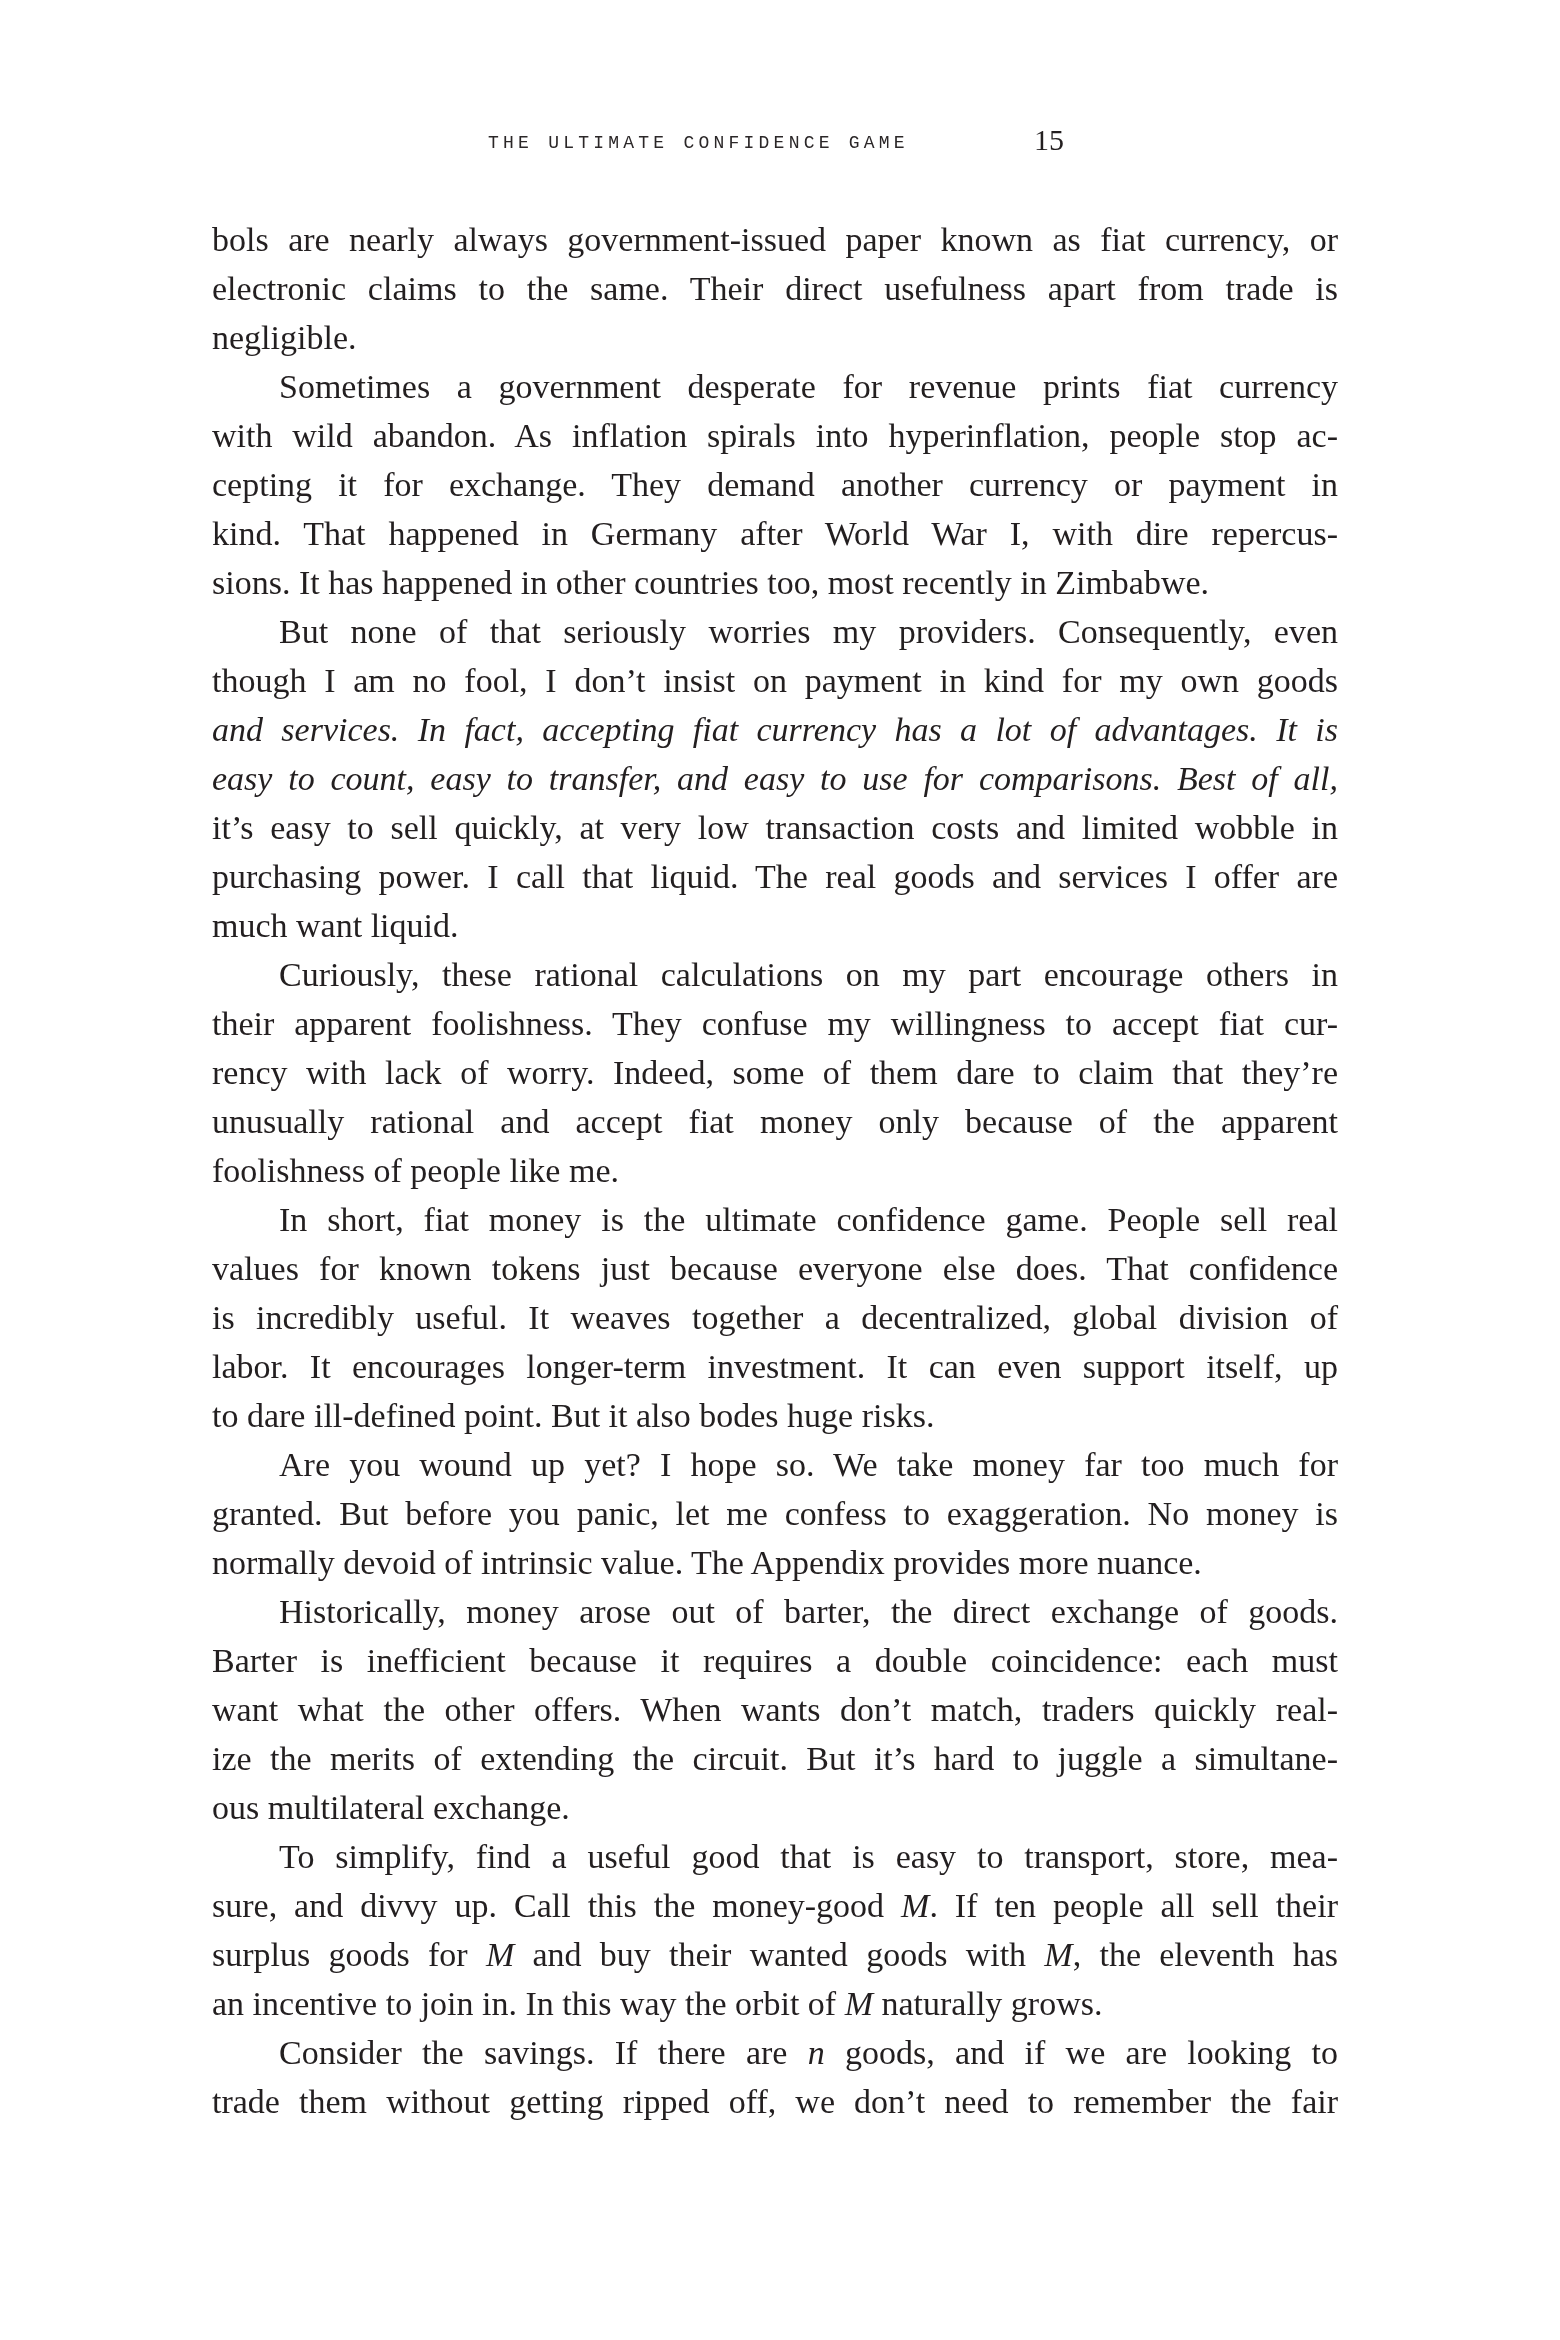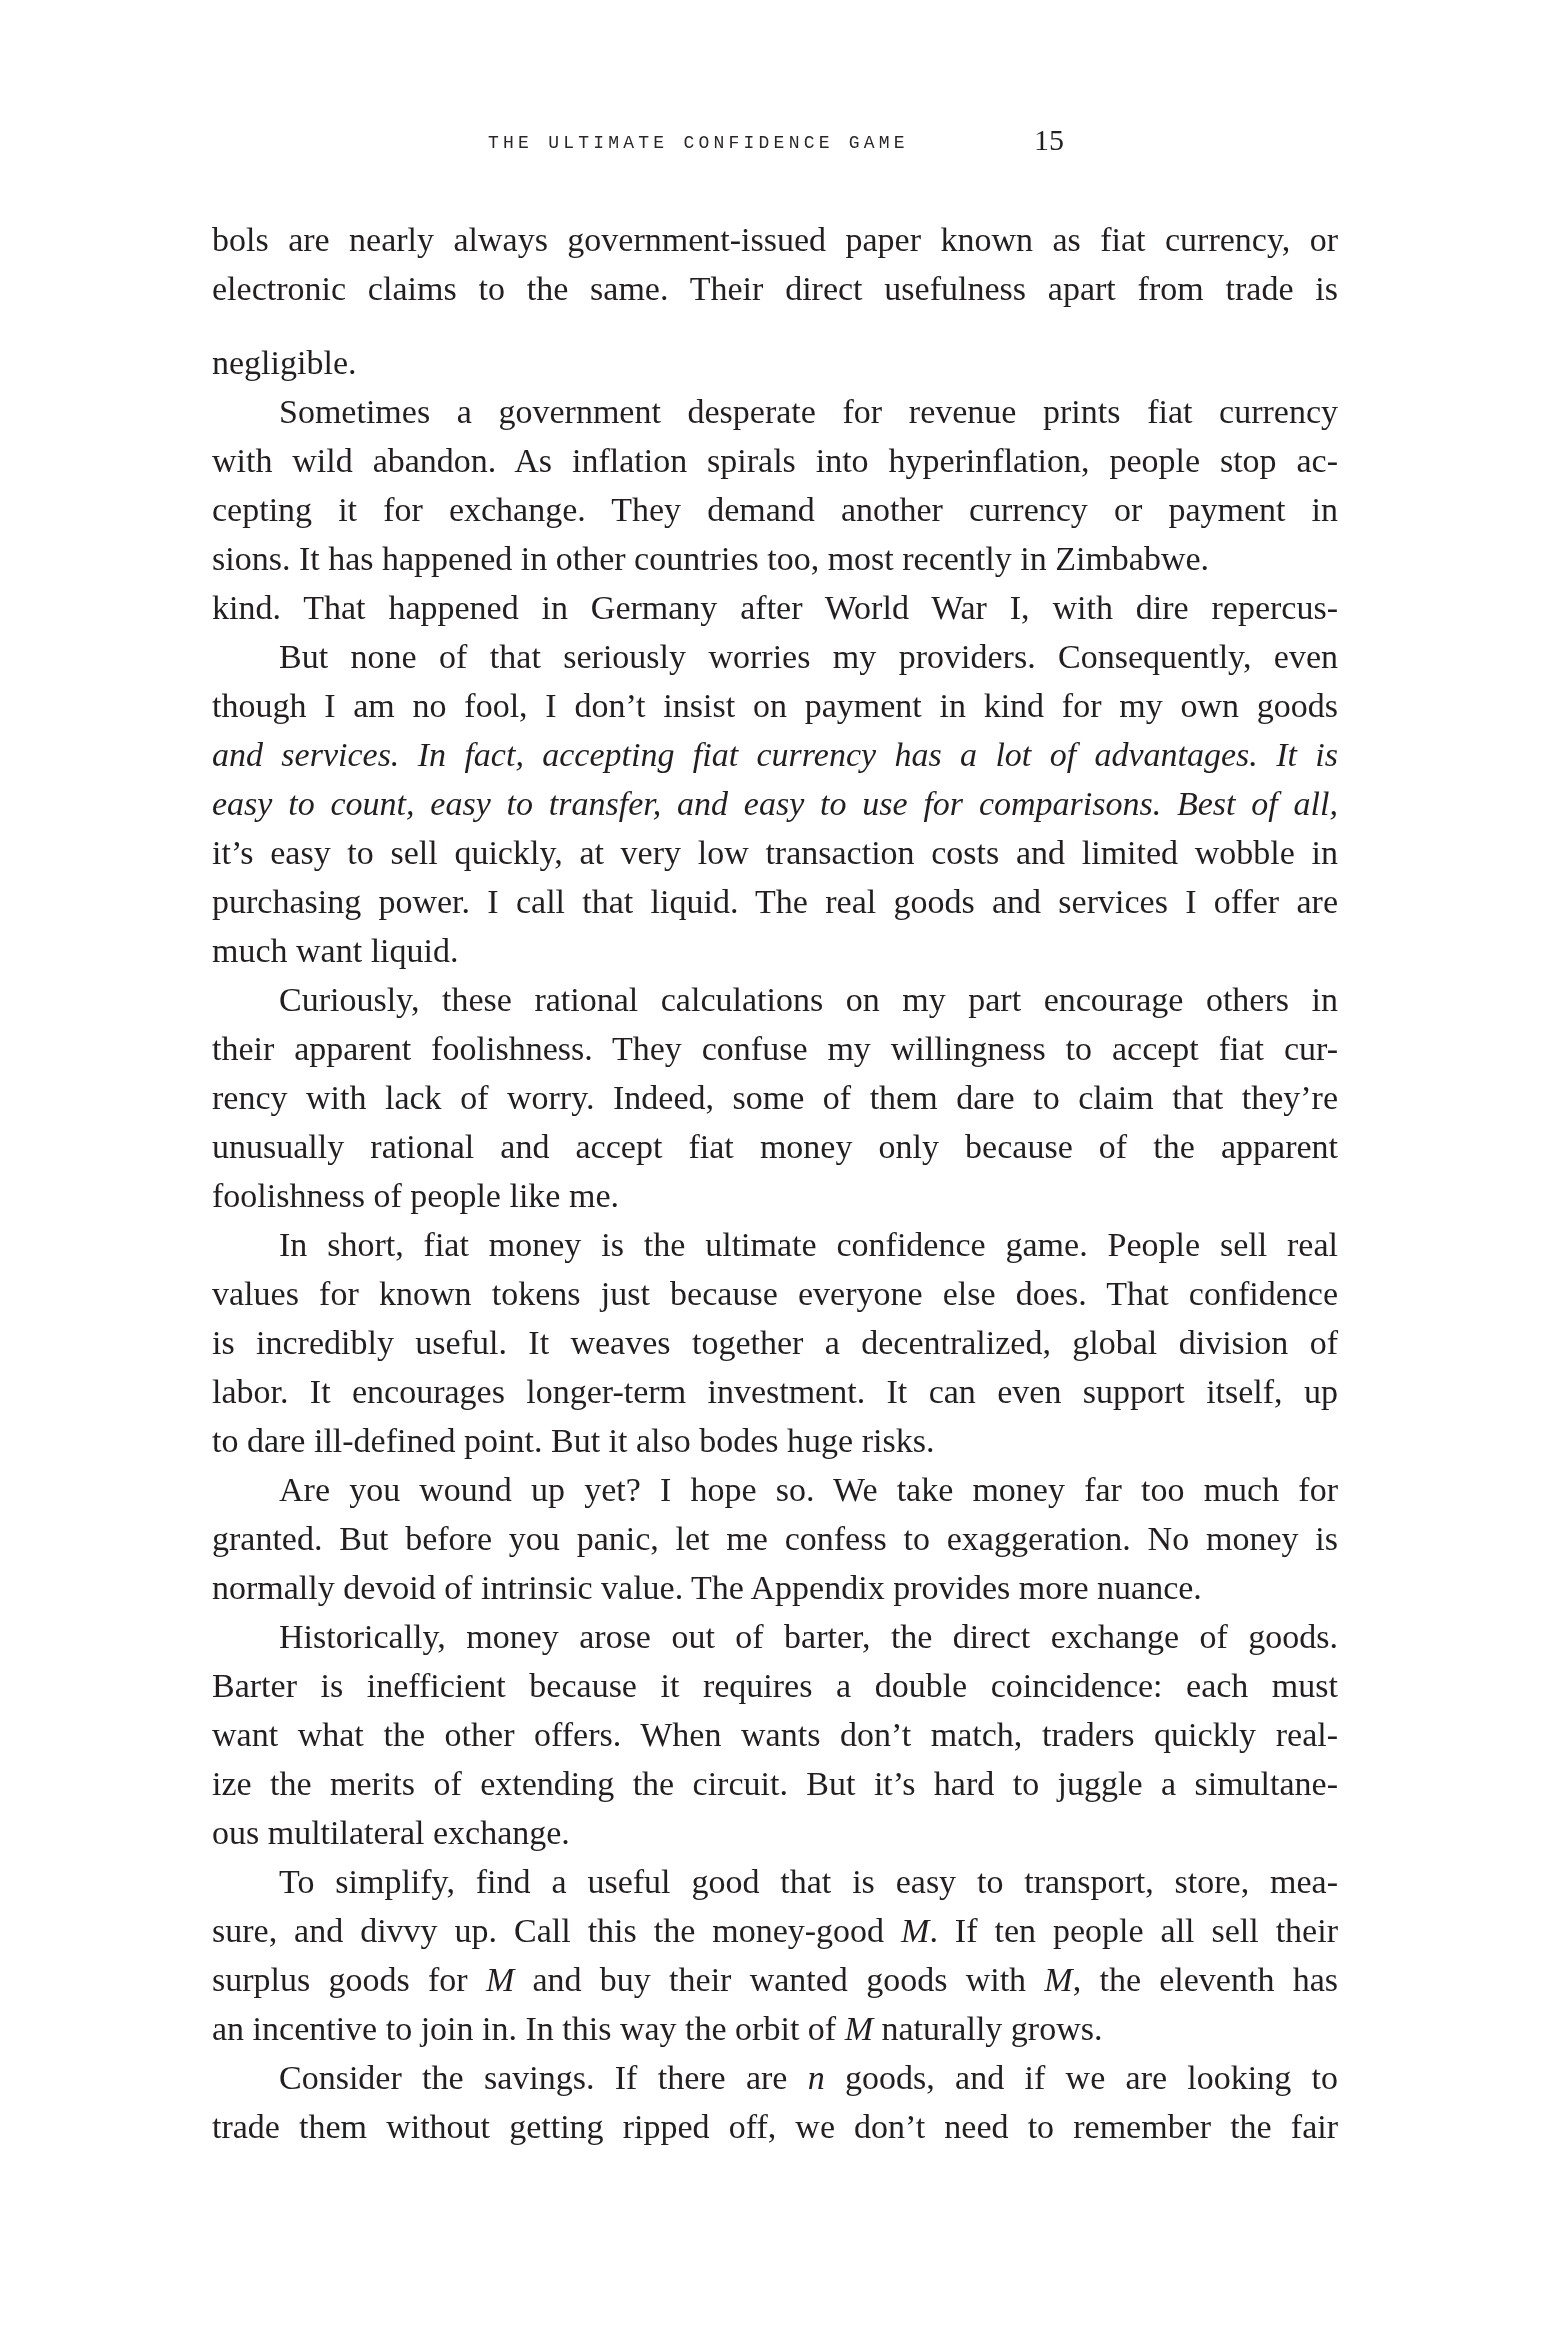--- a/index.html
+++ b/index.html
@@ -69,28 +69,28 @@
 
 <header class="running-head">
   <span class="rh-title">THE ULTIMATE CONFIDENCE GAME</span>
   <span class="rh-page">15</span>
 </header>
 
 <main class="text-block" id="text-block">
     <div class="para">
       <span class="line" style="white-space: nowrap;"><span style="white-space: nowrap; word-spacing: 0px;"><span class="seg">bols are nearly always government-issued paper known as fiat currency, or</span></span></span>
       <span class="line" style="white-space: nowrap;"><span style="white-space: nowrap; word-spacing: 0px;"><span class="seg">electronic claims to the same. Their direct usefulness apart from trade is</span></span></span>
-      <span class="line last" style="white-space: nowrap; margin-top: 25px;"><span style="white-space: nowrap;"><span class="seg">negligible.</span></span></span>
+      <span class="line last" style="white-space: nowrap;"><span style="white-space: nowrap;"><span class="seg">negligible.</span></span></span>
     </div>
     <div class="para">
       <span class="line indent" style="white-space: nowrap;"><span style="white-space: nowrap; word-spacing: 0px;"><span class="seg">Sometimes a government desperate for revenue prints fiat currency</span></span></span>
       <span class="line" style="white-space: nowrap;"><span style="white-space: nowrap; word-spacing: 0px;"><span class="seg">with wild abandon. As inflation spirals into hyperinflation, people stop ac-</span></span></span>
       <span class="line" style="white-space: nowrap;"><span style="white-space: nowrap; word-spacing: 0px;"><span class="seg">cepting it for exchange. They demand another currency or payment in</span></span></span>
+      <span class="line" style="white-space: nowrap;"><span style="white-space: nowrap; word-spacing: 0px;"><span class="seg">kind. That happened in Germany after World War I, with dire repercus-</span></span></span>
       <span class="line last" style="white-space: nowrap;"><span style="white-space: nowrap;"><span class="seg">sions. It has happened in other countries too, most recently in Zimbabwe.</span></span></span>
-      <span class="line" style="white-space: nowrap;"><span style="white-space: nowrap; word-spacing: 0px;"><span class="seg">kind. That happened in Germany after World War I, with dire repercus-</span></span></span>
     </div>
     <div class="para">
       <span class="line indent" style="white-space: nowrap;"><span style="white-space: nowrap; word-spacing: 0px;"><span class="seg">But none of that seriously worries my providers. Consequently, even</span></span></span>
       <span class="line" style="white-space: nowrap;"><span style="white-space: nowrap; word-spacing: 0px;"><span class="seg">though I am no fool, I don’t insist on payment in kind for my own goods</span></span></span>
       <span class="line" style="white-space: nowrap; font-style: italic;"><span style="white-space: nowrap; word-spacing: 0px;"><span class="seg">and services. In fact, accepting fiat currency has a lot of advantages. It is</span></span></span>
       <span class="line" style="white-space: nowrap;"><span style="white-space: nowrap; word-spacing: 0px; font-style: italic;"><span class="seg">easy to count, easy to transfer, and easy to use for comparisons. Best of all,</span></span></span>
       <span class="line" style="white-space: nowrap;"><span style="white-space: nowrap; word-spacing: 0px;"><span class="seg">it’s easy to sell quickly, at very low transaction costs and limited wobble in</span></span></span>
       <span class="line" style="white-space: nowrap;"><span style="white-space: nowrap; word-spacing: 0px;"><span class="seg">purchasing power. I call that liquid. The real goods and services I offer are</span></span></span>
       <span class="line last" style="white-space: nowrap;"><span style="white-space: nowrap;"><span class="seg">much want liquid.</span></span></span>
     </div>

